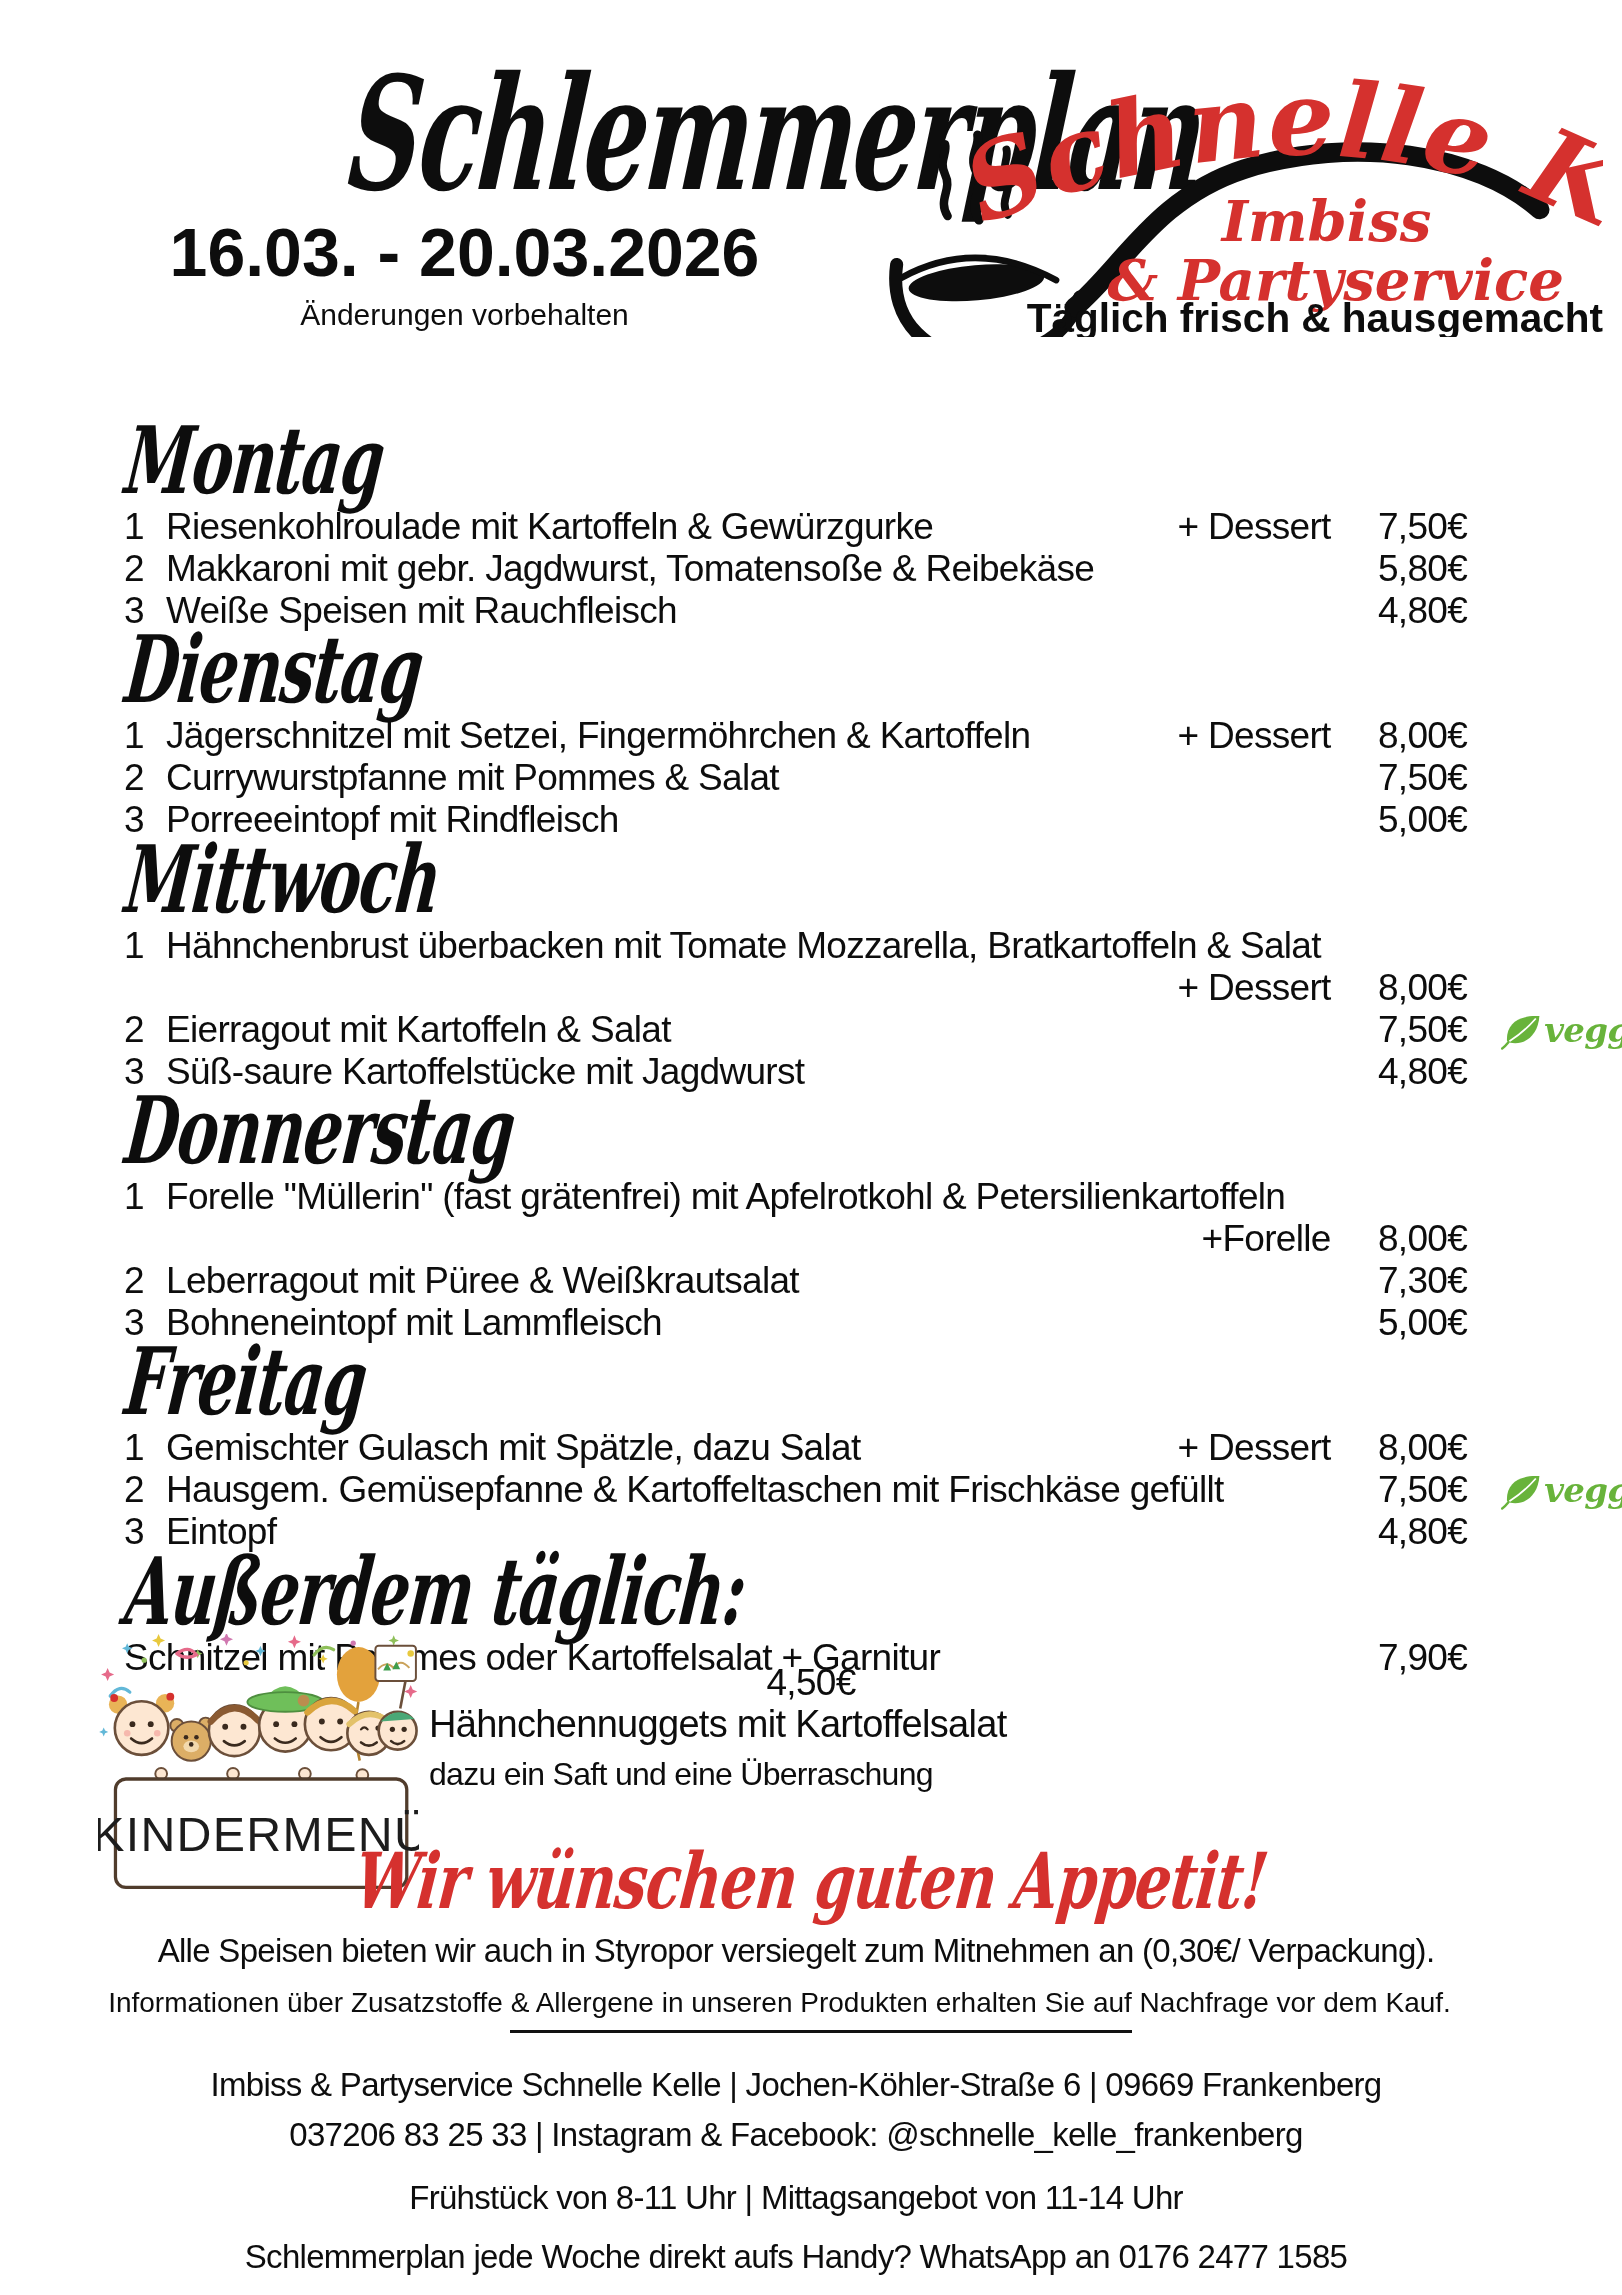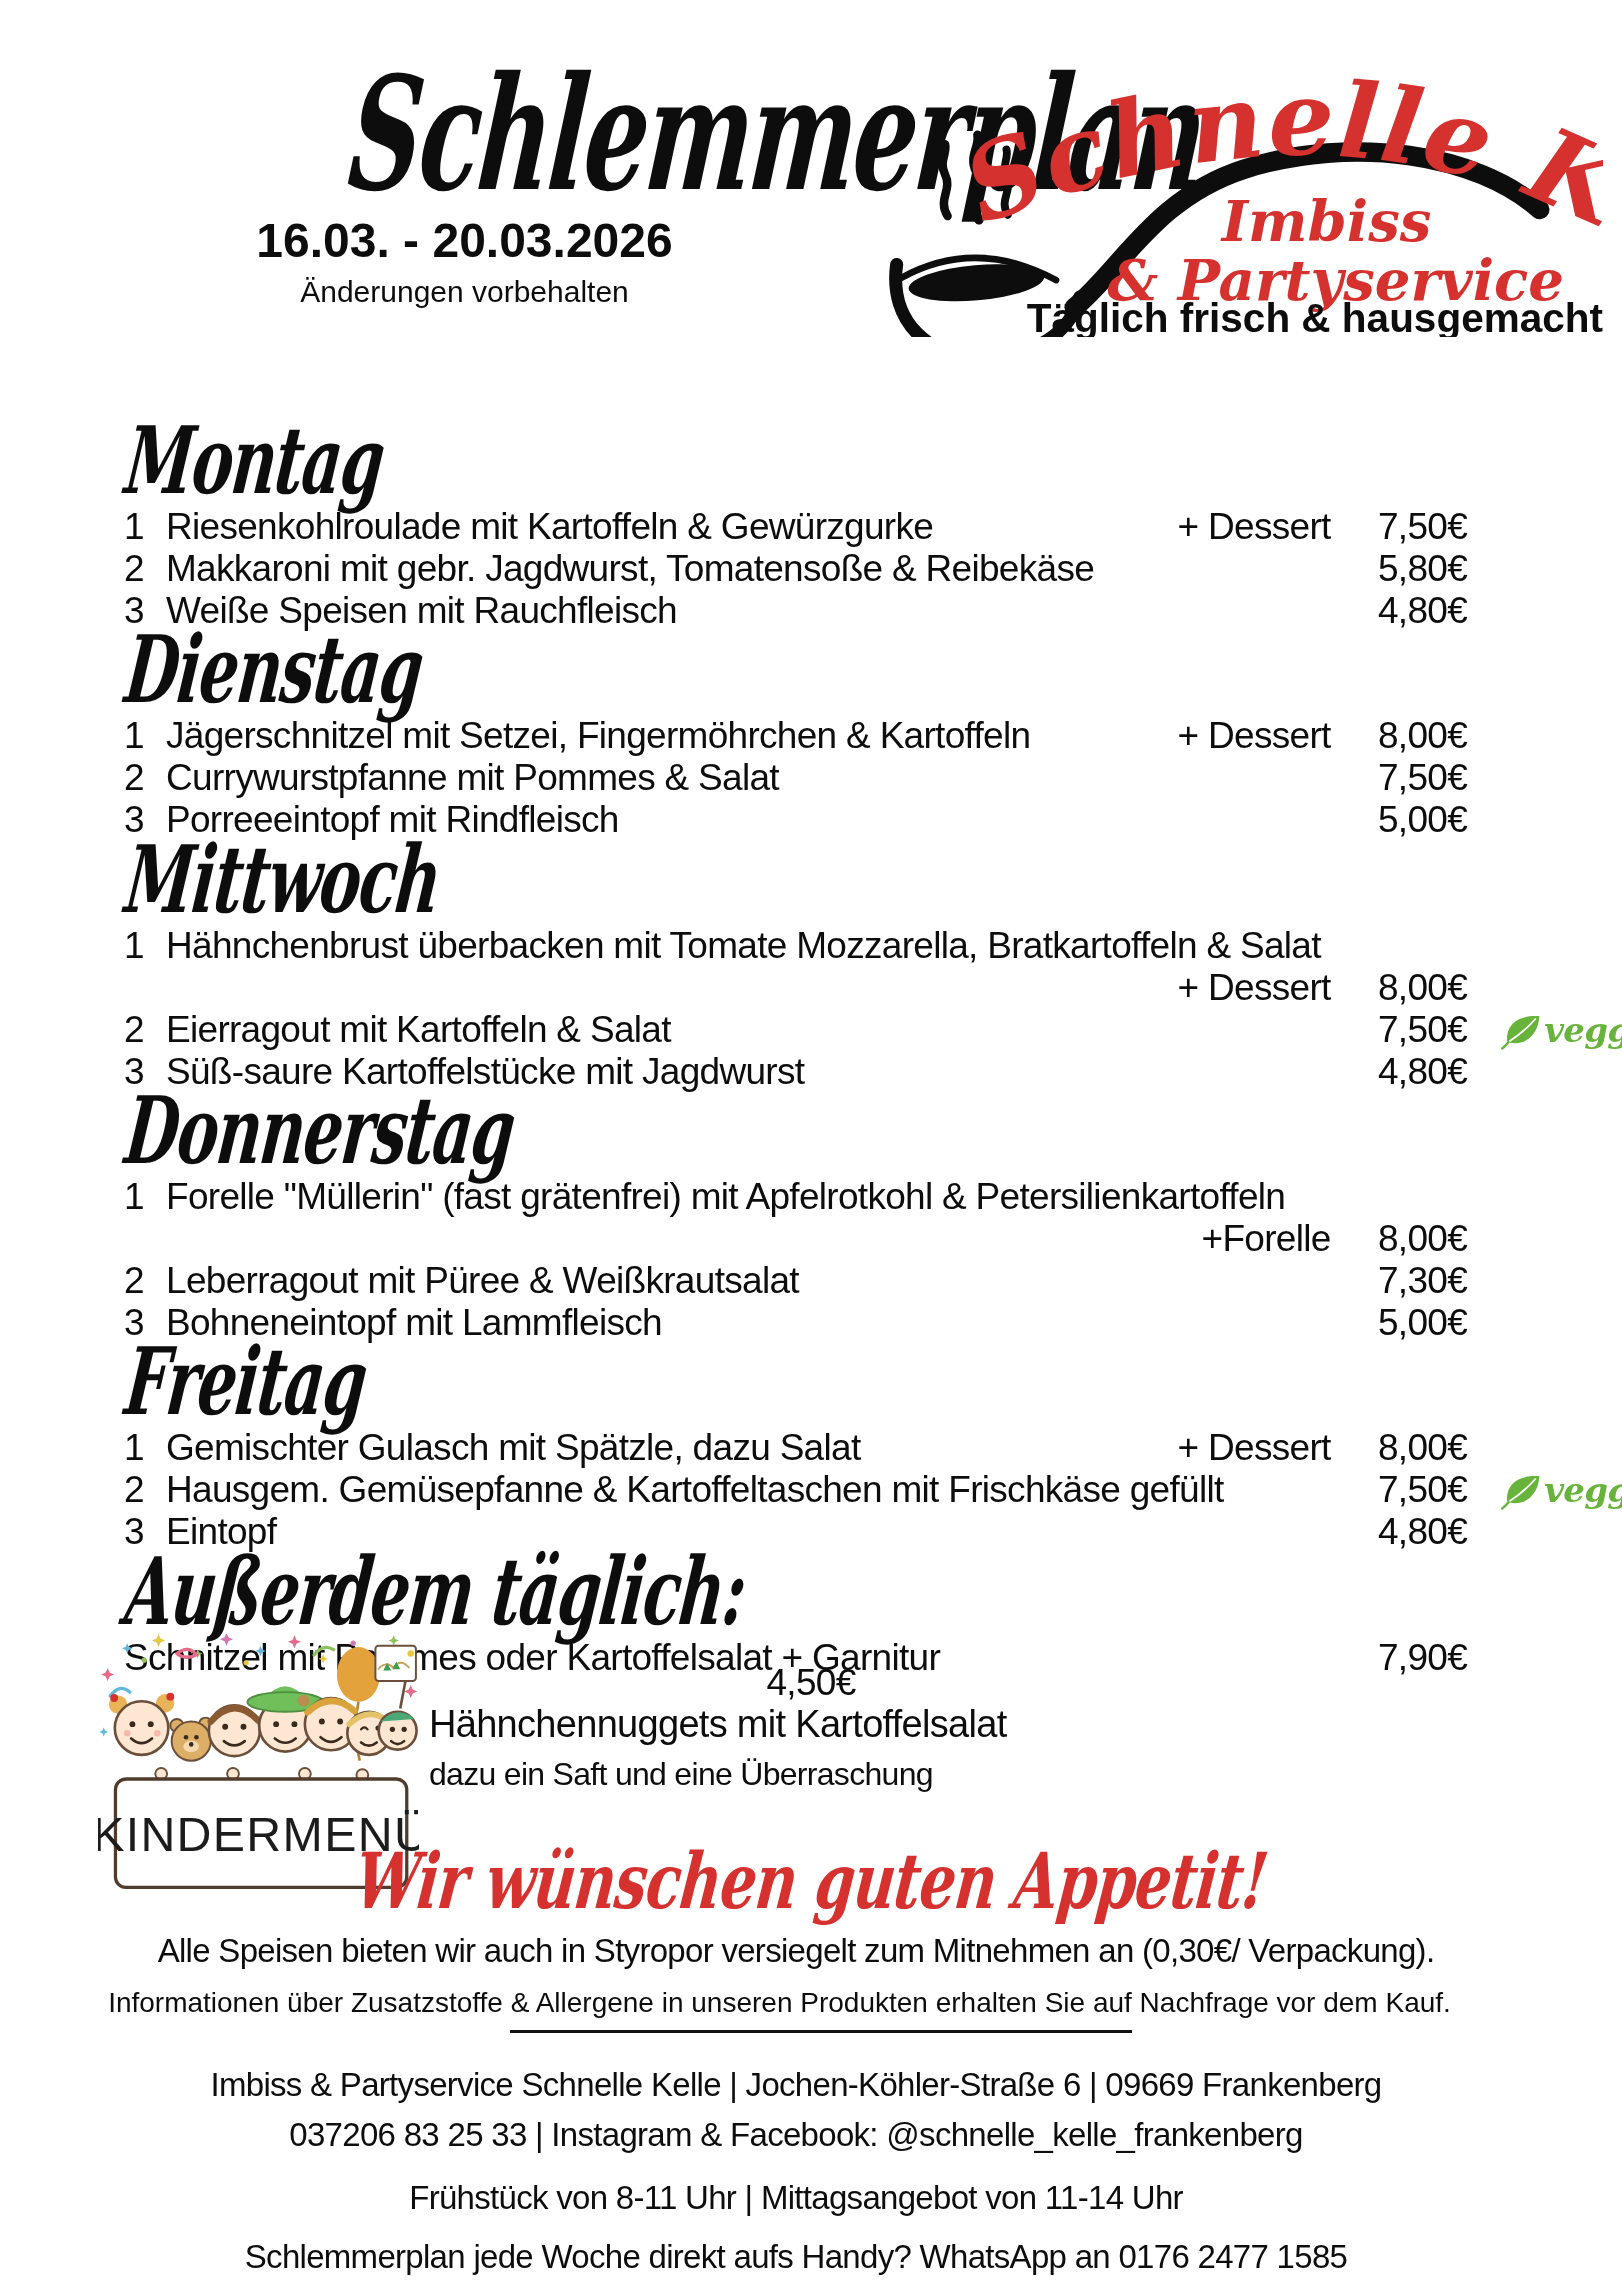--- a/index.html
+++ b/index.html
@@ -6,21 +6,21 @@
   body{width:1623px;height:2295px;font-family:"Liberation Sans","DejaVu Sans",sans-serif;color:#0d0d0d;}
   .page{position:relative;width:1623px;height:2295px;overflow:hidden;background:#fff;}
 
   
   .script{font-family:"DejaVu Serif",serif;font-style:italic;font-weight:bold;}
 
   
   .title-block{position:absolute;left:111px;top:58px;width:707px;text-align:center;}
   .main-title{display:inline-block;font-size:157px;line-height:152px;white-space:nowrap;
     transform:skewX(-5deg) scaleX(0.64);transform-origin:50% 50%;letter-spacing:-3.9px;color:#0d0d0d;}
-  .date-range{margin-top:2.6px;font-size:48px;font-weight:bold;letter-spacing:0;}
+  .date-range{margin-top:2.6px;font-size:68px;font-weight:bold;letter-spacing:0;}
   .disclaimer{margin-top:7.9px;font-size:30px;}
 
   .logo{position:absolute;left:883px;top:56px;width:720px;height:281px;}
 
   
   .day{position:absolute;left:124px;width:1374px;}
   .d0{top:422px;}.d1{top:631px;}.d2{top:841px;}.d3{top:1092px;}.d4{top:1343px;}.d5{top:1553px;}
   .day-heading{height:84px;}
   .day-heading>span{display:inline-block;font-size:93px;line-height:77px;white-space:nowrap;
     transform:skewX(-6deg) scaleX(0.66);transform-origin:0 80%;letter-spacing:-2px;}

